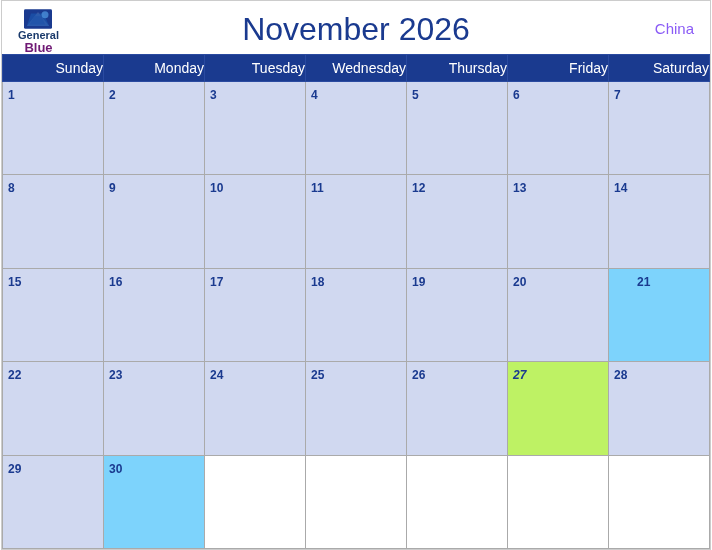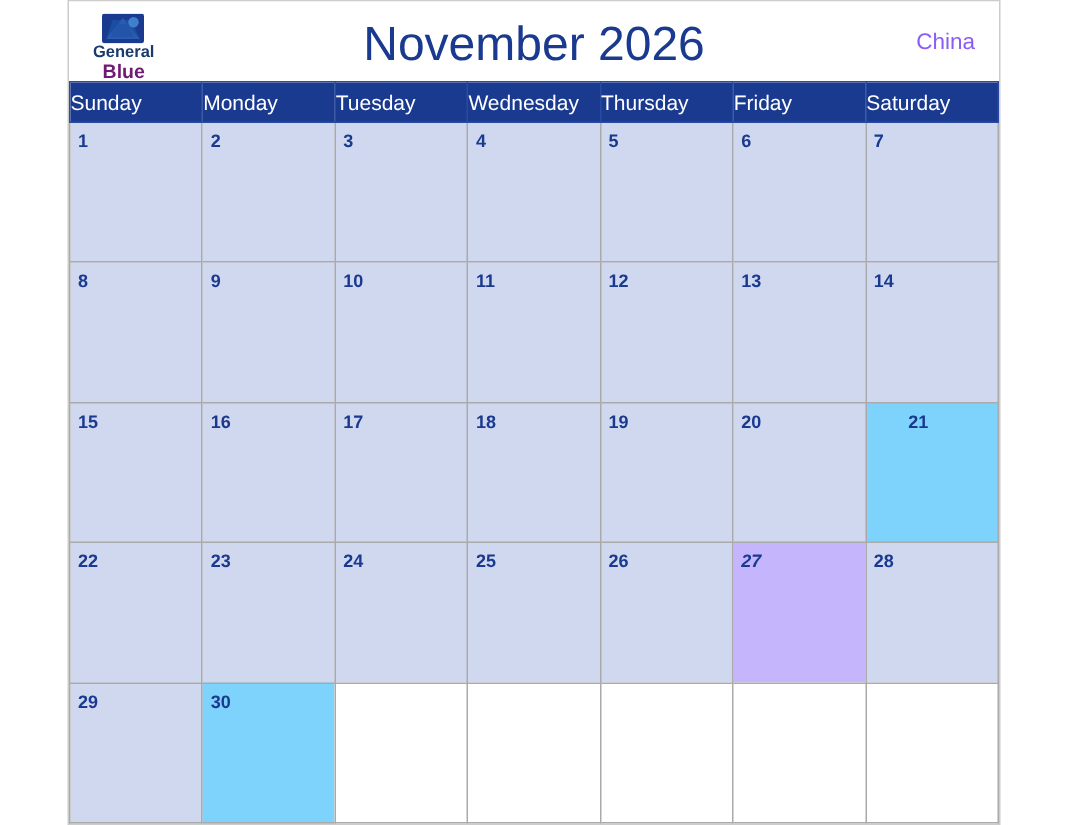--- a/index.html
+++ b/index.html
@@ -6,21 +6,21 @@
     body {
       width: 712px;
       height: 550px;
       font-family: Arial, sans-serif;
       background: #fff;
       display: flex;
       flex-direction: column;
       align-items: center;
     }
     .calendar-wrapper {
-      width: 622px;
+      width: 710px;
       height: 550px;
       display: flex;
       flex-direction: column;
       border: 1px solid #ccc;
     }
     .header {
       display: flex;
       align-items: center;
       justify-content: center;
       position: relative;
@@ -69,21 +69,21 @@
     }
     .calendar-table {
       flex: 1;
       border-collapse: collapse;
       width: 100%;
       table-layout: fixed;
     }
     .calendar-table th {
       background-color: #1a3a8f;
       color: #fff;
-      text-align: left;
+      text-align: right;
       padding: 5px 0;
       font-size: 14px;
       font-weight: normal;
       border: 1px solid #2a4aa0;
     }
     .calendar-table td {
       border: 1px solid #aaa;
       vertical-align: top;
       padding: 3px 5px;
       height: 72px;
@@ -155,21 +155,21 @@
           <td style="background-color: rgb(208, 216, 240);"><span class="day-number">19</span></td>
           <td style="background-color: rgb(208, 216, 240);"><span class="day-number">20</span></td>
           <td style="background-color: #7dd3fc; padding-left: 28px;"><span class="day-number">21</span></td>
         </tr>
         <tr>
           <td style="background-color: rgb(208, 216, 240);"><span class="day-number">22</span></td>
           <td style="background-color: rgb(208, 216, 240);"><span class="day-number">23</span></td>
           <td style="background-color: rgb(208, 216, 240);"><span class="day-number">24</span></td>
           <td style="background-color: rgb(208, 216, 240);"><span class="day-number">25</span></td>
           <td style="background-color: rgb(208, 216, 240);"><span class="day-number">26</span></td>
-          <td style="background-color: #c4b5fd; font-style: italic;"><span class="day-number">27</span></td>
+          <td style="background-color: #bef264; font-style: italic;"><span class="day-number">27</span></td>
           <td style="background-color: rgb(208, 216, 240);"><span class="day-number">28</span></td>
         </tr>
         <tr>
           <td style="background-color: rgb(208, 216, 240);"><span class="day-number">29</span></td>
           <td style="background-color: #7dd3fc;"><span class="day-number">30</span></td>
           <td style="background-color: rgb(255, 255, 255);"></td>
           <td style="background-color: rgb(255, 255, 255);"></td>
           <td style="background-color: rgb(255, 255, 255);"></td>
           <td style="background-color: rgb(255, 255, 255);"></td>
           <td style="background-color: rgb(255, 255, 255);"></td>

